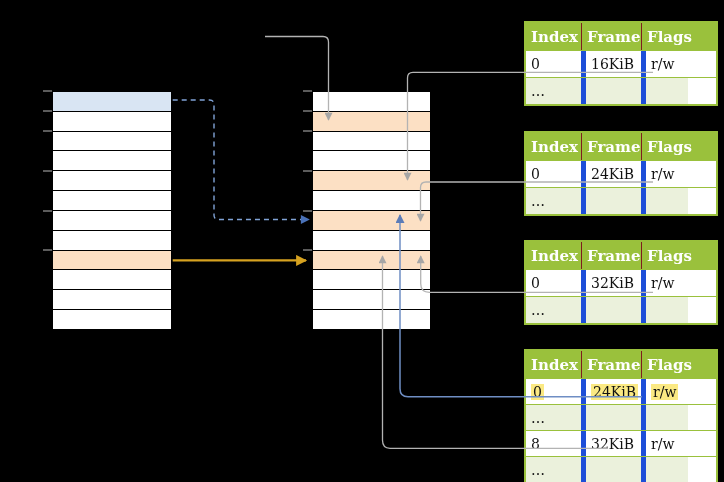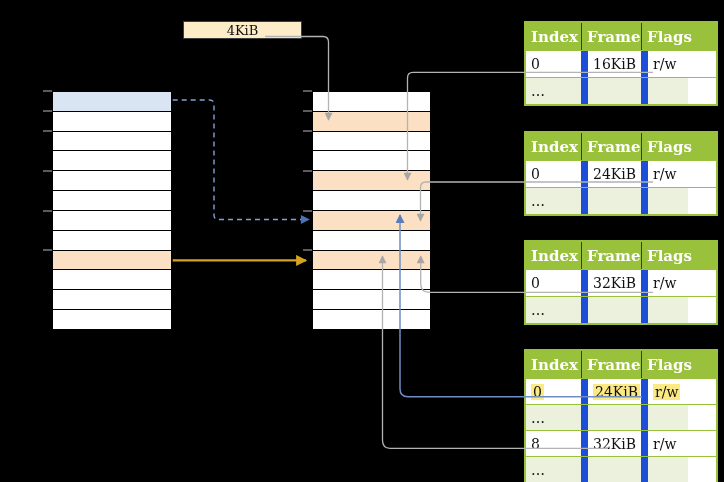--- a/index.html
+++ b/index.html
@@ -33,44 +33,41 @@
   }
   .pt .trow{display:grid;grid-template-columns:55px 60px 47px;}
   .pt .trow.head{background:var(--c-green);height:27px;}
   .pt .trow.head .cell{
     color:#fff;font-weight:bold;font-size:15px;border-left:1px solid #7f1d1d;
     display:flex;align-items:center;padding-left:5px;
   }
   .pt .trow.head .cell:first-child{border-left:none;}
   .pt .trow.body{border-top:1px solid var(--c-green);}
   .pt .trow.body .cell{
-    font-size:14px;color:#111;border-left:7px solid #1d4ed8;
+    font-size:14px;color:#111;border-left:5px solid #1d4ed8;
     display:flex;align-items:center;padding-left:5px;background:#fff;
   }
   .pt .trow.body .cell:first-child{border-left:none;}
   .pt .trow.body.alt .cell{background:var(--c-ltgreen);}
   .pt.h3 .trow.body{height:26px;}
   .pt.h4 .trow.body{height:25px;}
   .hl{background:var(--c-yellow);padding:0 2px;}
   #pt1{top:21px;} #pt2{top:131px;} #pt3{top:240px;} #pt4{top:349px;}
   
   #connectors{position:absolute;left:0;top:0;pointer-events:none;z-index:5;}
   .ln-gray{stroke:var(--c-gray);stroke-width:1.3;fill:none;}
   .ln-blue{stroke:var(--c-blue);stroke-width:1.5;fill:none;}
   .ln-dblue{stroke:var(--c-dblue);stroke-width:1.4;fill:none;stroke-dasharray:5 4;}
   .ln-orange{stroke:var(--c-orange);stroke-width:2.4;fill:none;}
 </style>
 </head>
 <body>
 
 <div id="canvas">
 
-  <div class="label-box">
-    <span>4KiB</span>
-  </div>
 
   <div class="stack left" id="stack-left">
       <div class="row blue"></div>
       <div class="row"></div>
       <div class="row"></div>
       <div class="row"></div>
       <div class="row"></div>
       <div class="row"></div>
       <div class="row"></div>
       <div class="row"></div>

